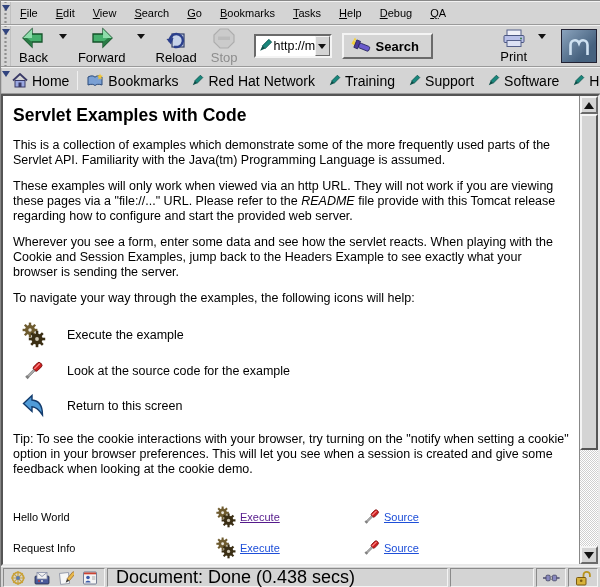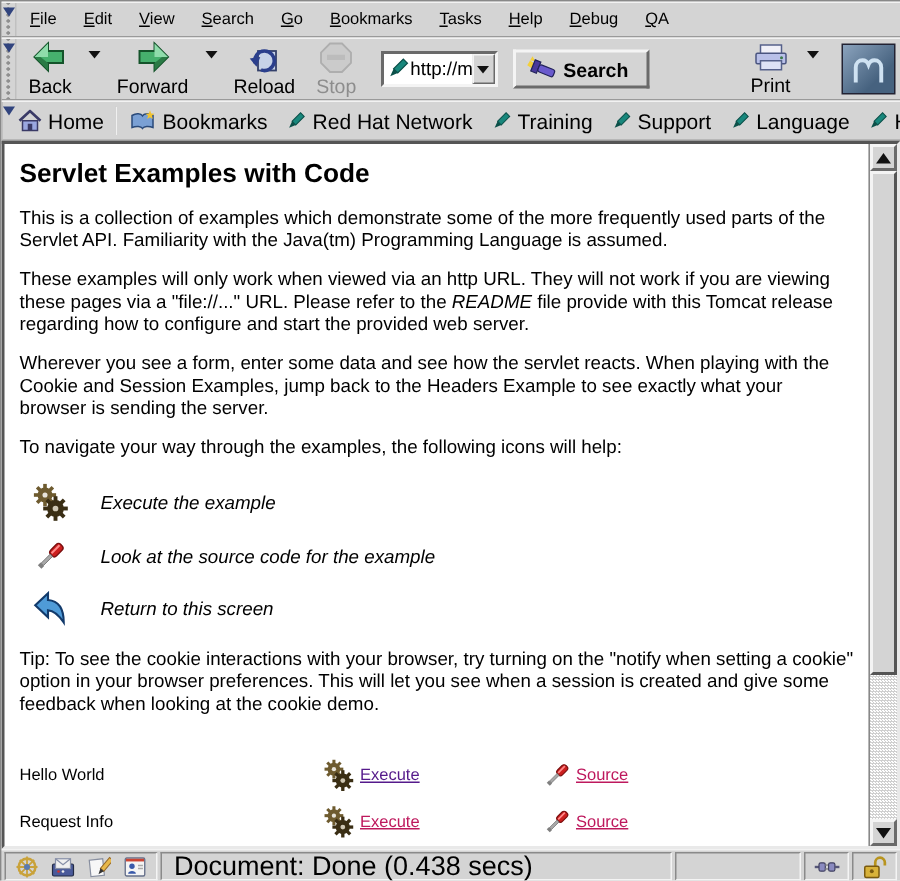--- a/index.html
+++ b/index.html
@@ -49,29 +49,29 @@
   
   .ptbar { height:27px; font-size:14px; gap:0; overflow:hidden; }
   .ptb-item { display:flex; align-items:center; gap:4px; padding:0 6px; white-space:nowrap; }
   .ptb-sep { width:1px; align-self:stretch; margin:3px 2px; background:#9a9a9a; border-right:1px solid #f0f0f0; }
   
   .content { height:472px; background:#fff; position:relative;
     border:2px solid; border-color:#555 #e9e9e9 #e9e9e9 #555; display:flex; overflow:hidden; }
   .page { flex:1; padding:7px 8px 0 10px; overflow:hidden; }
   .page h1 { font-size:17.5px; font-weight:bold; margin:2px 0 12px; }
   .page p { font-size:12.5px; line-height:15px; margin:0 0 11px; max-width:556px; }
-  .legend { margin:16px 0 14px;font-style:italic; }
+  .legend { margin:16px 0 14px; }
   .legend-row { display:flex; align-items:center; margin-bottom:11px; }
   .legend-row .icn { width:30px; margin-left:8px; }
   .legend-row .txt { font-size:12.5px; margin-left:16px; }
   .examples { margin-top:24px; }
   .ex-row { display:flex; align-items:center; height:31px; font-size:11px; }
   .ex-name { flex:0 0 202px; }
   .ex-cell { flex:0 0 146px; display:flex; align-items:center; gap:3px; }
-  a.lnk { color:#be185d; text-decoration:underline; cursor:pointer; }
+  a.lnk { color:#1d4ed8; text-decoration:underline; cursor:pointer; }
   a.lnk.visited { color:#551a8b; }
   
   .vscroll { flex:0 0 19px; display:flex; flex-direction:column; background:#d4d4d4; border-left:1px solid #888; }
   .sb-btn { height:18px; background:#d4d4d4; border:2px solid; border-color:#f4f4f4 #6a6a6a #6a6a6a #f4f4f4;
     display:flex; align-items:center; justify-content:center; }
   .sb-up i { border-left:5px solid transparent; border-right:5px solid transparent; border-bottom:7px solid #111; }
   .sb-down i { border-left:5px solid transparent; border-right:5px solid transparent; border-top:7px solid #111; }
   .sb-thumb { height:336px; background:#d4d4d4; border:2px solid; border-color:#f4f4f4 #555 #555 #f4f4f4; }
   .sb-track { flex:1; background:#e9e9e9;
     background-image:conic-gradient(#ffffff 90deg,#cfcfcf 90deg 180deg,#ffffff 180deg 270deg,#cfcfcf 270deg);
@@ -316,21 +316,21 @@
   <div class="ptb-item">
     <svg width="14" height="14">
         <use href="#sym-pen"></use>
       </svg>
     <span>Support</span>
   </div>
   <div class="ptb-item">
     <svg width="14" height="14">
         <use href="#sym-pen"></use>
       </svg>
-    <span>Language</span>
+    <span>Software</span>
   </div>
   <div class="ptb-item">
     <svg width="14" height="14">
         <use href="#sym-pen"></use>
       </svg>
     <span>Hardware</span>
   </div>
 
 </div>
 

